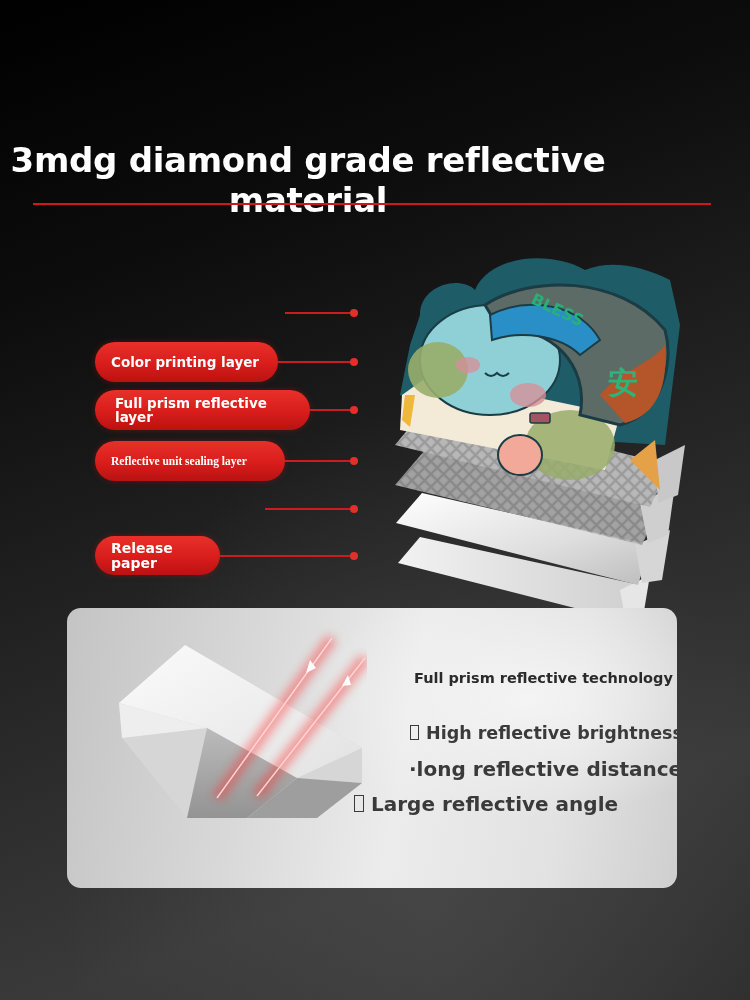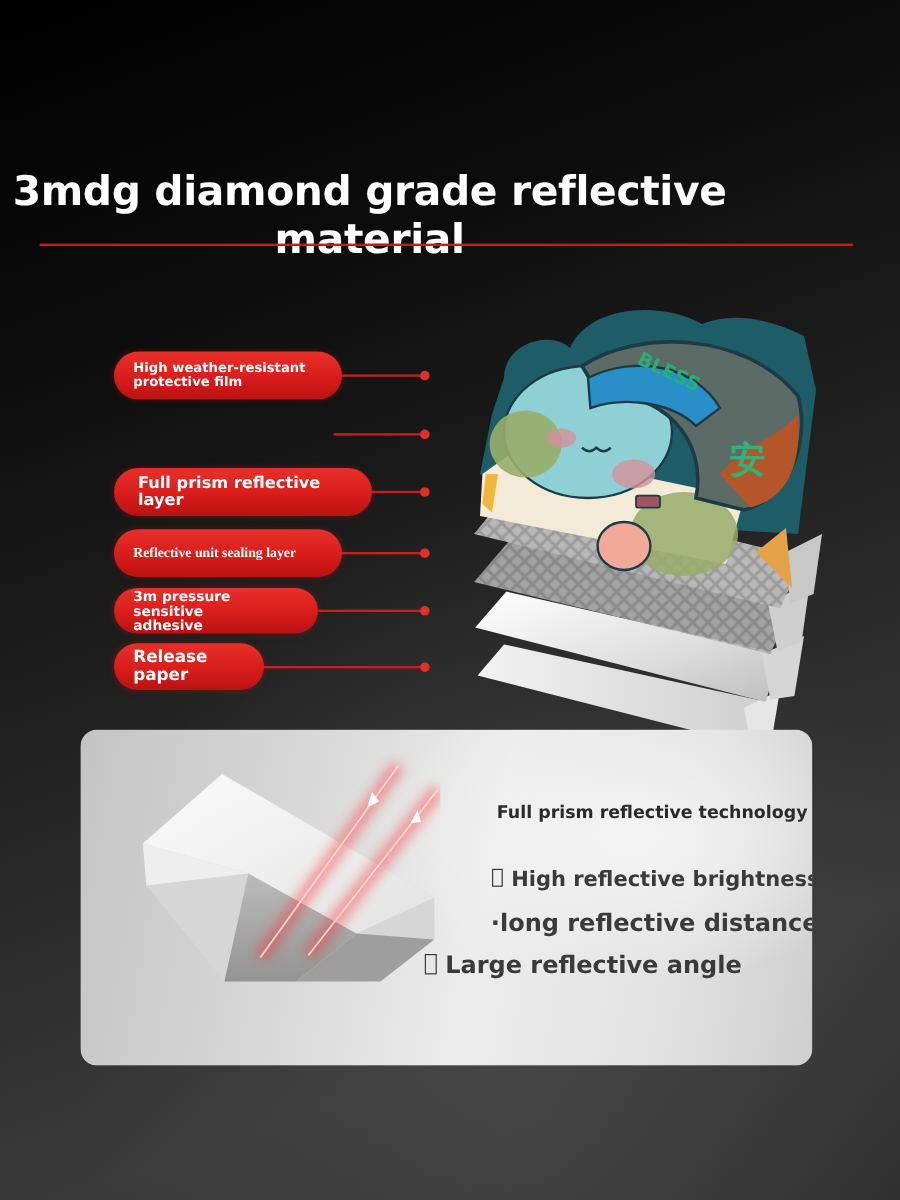--- a/index.html
+++ b/index.html
@@ -56,29 +56,28 @@
     vertical-align:-1px;
   }
 </style>
 </head>
 <body>
 
 <div class="title">3mdg diamond grade reflective material</div>
 <div class="title-rule"></div>
 
 <div class="layer-row" style="top:293px;width:265px;">
-  <div class="pill" style="width:190px;font-size:11px;flex-direction:column;align-items:flex-start;justify-content:center;">
-    <span>High weather-resistant</span>
-    <span>protective film</span>
-  </div>
   <div class="connector" style="left:190px;width:68px;"></div>
   <div class="dot" style="left:255px;"></div>
 </div>
 
 <div class="layer-row" style="top:342px;width:265px;">
+  <div class="pill" style="width:183px;font-size:13.5px;">
+    <span>Color printing layer</span>
+  </div>
   <div class="connector" style="left:183px;width:75px;"></div>
   <div class="dot" style="left:255px;"></div>
 </div>
 
 <div class="layer-row" style="top:390px;width:265px;">
   <div class="pill" style="width:215px;font-size:13.5px;padding-left:20px;">
     <span>Full prism reflective layer</span>
   </div>
   <div class="connector" style="left:215px;width:43px;"></div>
   <div class="dot" style="left:255px;"></div>
@@ -86,24 +85,20 @@
 
 <div class="layer-row" style="top:441px;width:265px;font-family:Liberation Serif, serif;">
   <div class="pill" style="width:190px;font-size:11.5px;">
     <span>Reflective unit sealing layer</span>
   </div>
   <div class="connector" style="left:190px;width:68px;"></div>
   <div class="dot" style="left:255px;"></div>
 </div>
 
 <div class="layer-row" style="top:490px;width:265px;height:38px;">
-  <div class="pill" style="width:170px;font-size:11.5px;flex-direction:column;align-items:flex-start;justify-content:center;">
-    <span>3m pressure sensitive</span>
-    <span>adhesive</span>
-  </div>
   <div class="connector" style="left:170px;width:88px;"></div>
   <div class="dot" style="left:255px;"></div>
 </div>
 
 <div class="layer-row" style="top:536px;width:265px;height:39px;">
   <div class="pill" style="width:125px;font-size:14px;flex-direction:column;align-items:flex-start;justify-content:center;">
     <span>Release</span>
     <span>paper</span>
   </div>
   <div class="connector" style="left:125px;width:133px;"></div>

